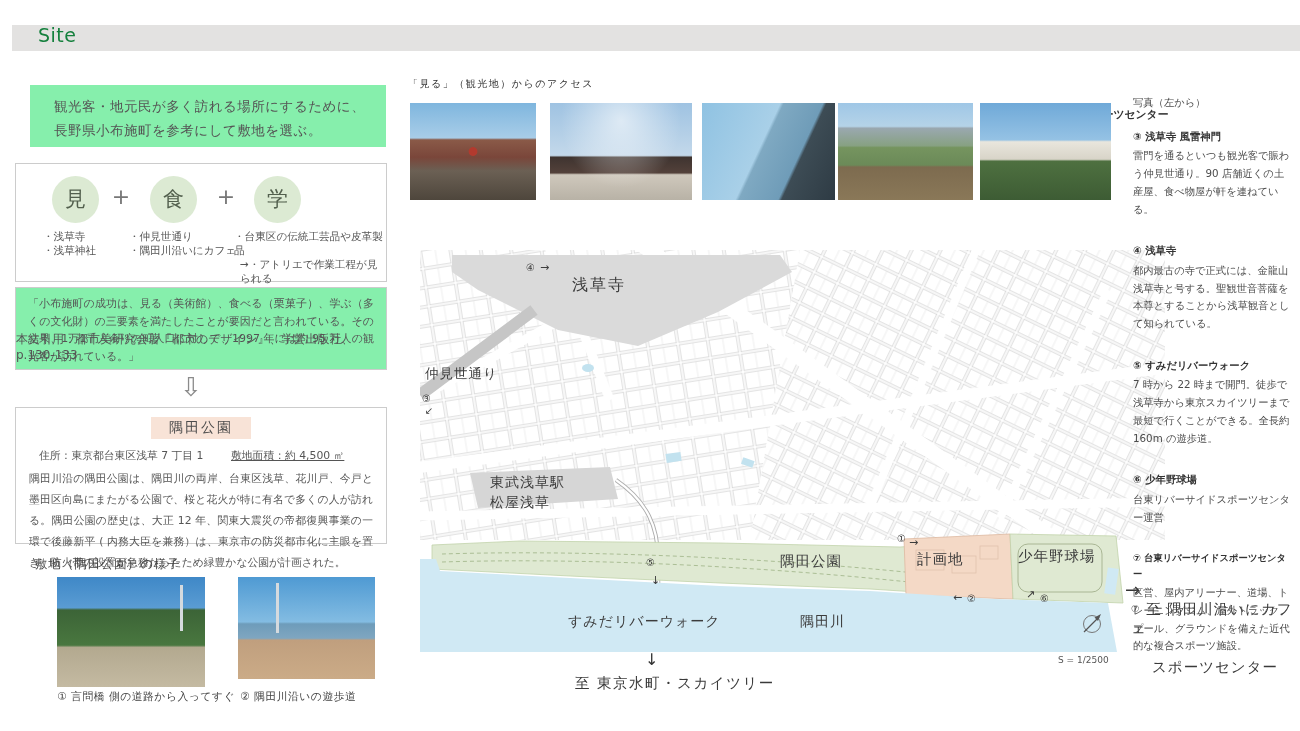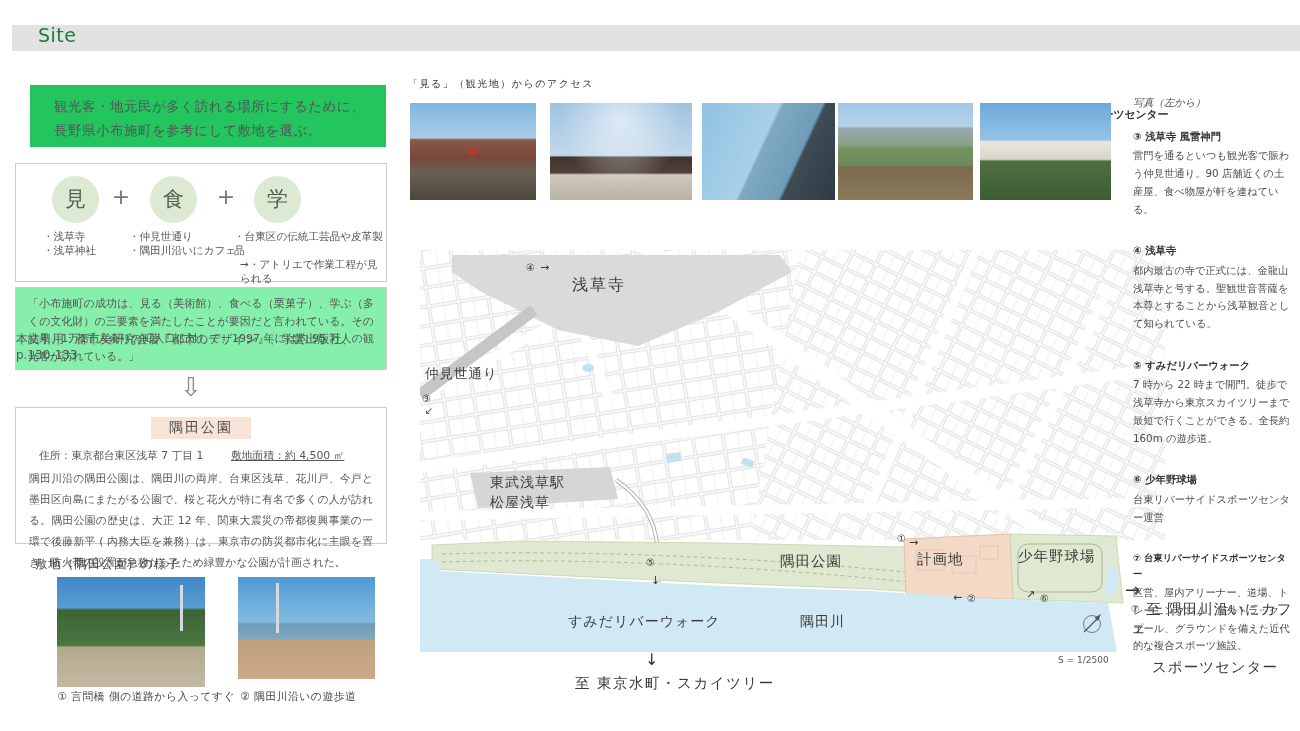--- a/index.html
+++ b/index.html
@@ -5,21 +5,21 @@
   html,body{margin:0;padding:0;background:#fff;}
   #board{position:relative;width:1300px;height:731px;background:#fff;overflow:hidden;
          font-family:"DejaVu Sans","Liberation Sans",sans-serif;color:#444;}
   .abs{position:absolute;}
 
   
   .site-bar{left:12px;top:25px;right:0;height:26px;background:#e3e2e1;}
   .site-title{left:38px;top:24px;font-size:19px;color:#15803d;letter-spacing:.5px;}
 
   
-  .intro-box{left:30px;top:85px;width:356px;height:62px;background:#22c55e;}
+  .intro-box{left:30px;top:85px;width:356px;height:62px;background:#86efac;}
   .intro-text{position:absolute;left:24px;top:9px;font-size:13.5px;line-height:1.8;color:#555;letter-spacing:.5px;}
 
   
   .concept-box{left:15px;top:163px;width:370px;height:117px;border:1px solid #ccc;background:#fff;}
   .c-circle{position:absolute;width:47px;height:47px;border-radius:50%;background:#dcead3;
             text-align:center;line-height:47px;font-size:21px;color:#53604e;top:12px;}
   .c-plus{position:absolute;top:20px;width:20px;text-align:center;font-size:22px;color:#777;}
   .c-col{position:absolute;top:66px;font-size:10.6px;line-height:1.32;color:#555;}
   .ind1{margin-left:6px;} .ind2{margin-left:24px;}
 
@@ -69,21 +69,21 @@
   .scale-text{left:1058px;top:655px;font-size:9px;color:#555;}
   .south-arrow{left:645px;top:650px;font-size:16px;color:#333;}
   .south-label{left:575px;top:674px;font-size:14.5px;color:#3a3a3a;letter-spacing:1.5px;}
   .east-arrow{left:1125px;top:579px;font-size:18px;color:#333;}
   .east-line1{left:1131px;top:600px;font-size:14.5px;color:#3a3a3a;letter-spacing:1px;}
   .east-line1 .num{font-size:9.5px;vertical-align:2px;}
   .east-line2{left:1152px;top:658px;font-size:14.5px;color:#3a3a3a;letter-spacing:1px;}
 
   
   .notes{left:1133px;top:94px;width:160px;font-size:10.3px;line-height:1.72;color:#4b4b4b;}
-  .notes-heading{margin-bottom:16px;font-style:italic;}
+  .notes-heading{margin-bottom:16px;}
   .note{margin-bottom:24px;}
   .note-title{font-weight:bold;color:#333;margin-bottom:2px;}
   .note-title-small{font-size:9.3px;}
 </style>
 </head>
 <body>
 
 <div id="board">
 
   <div class="abs site-bar"></div>

